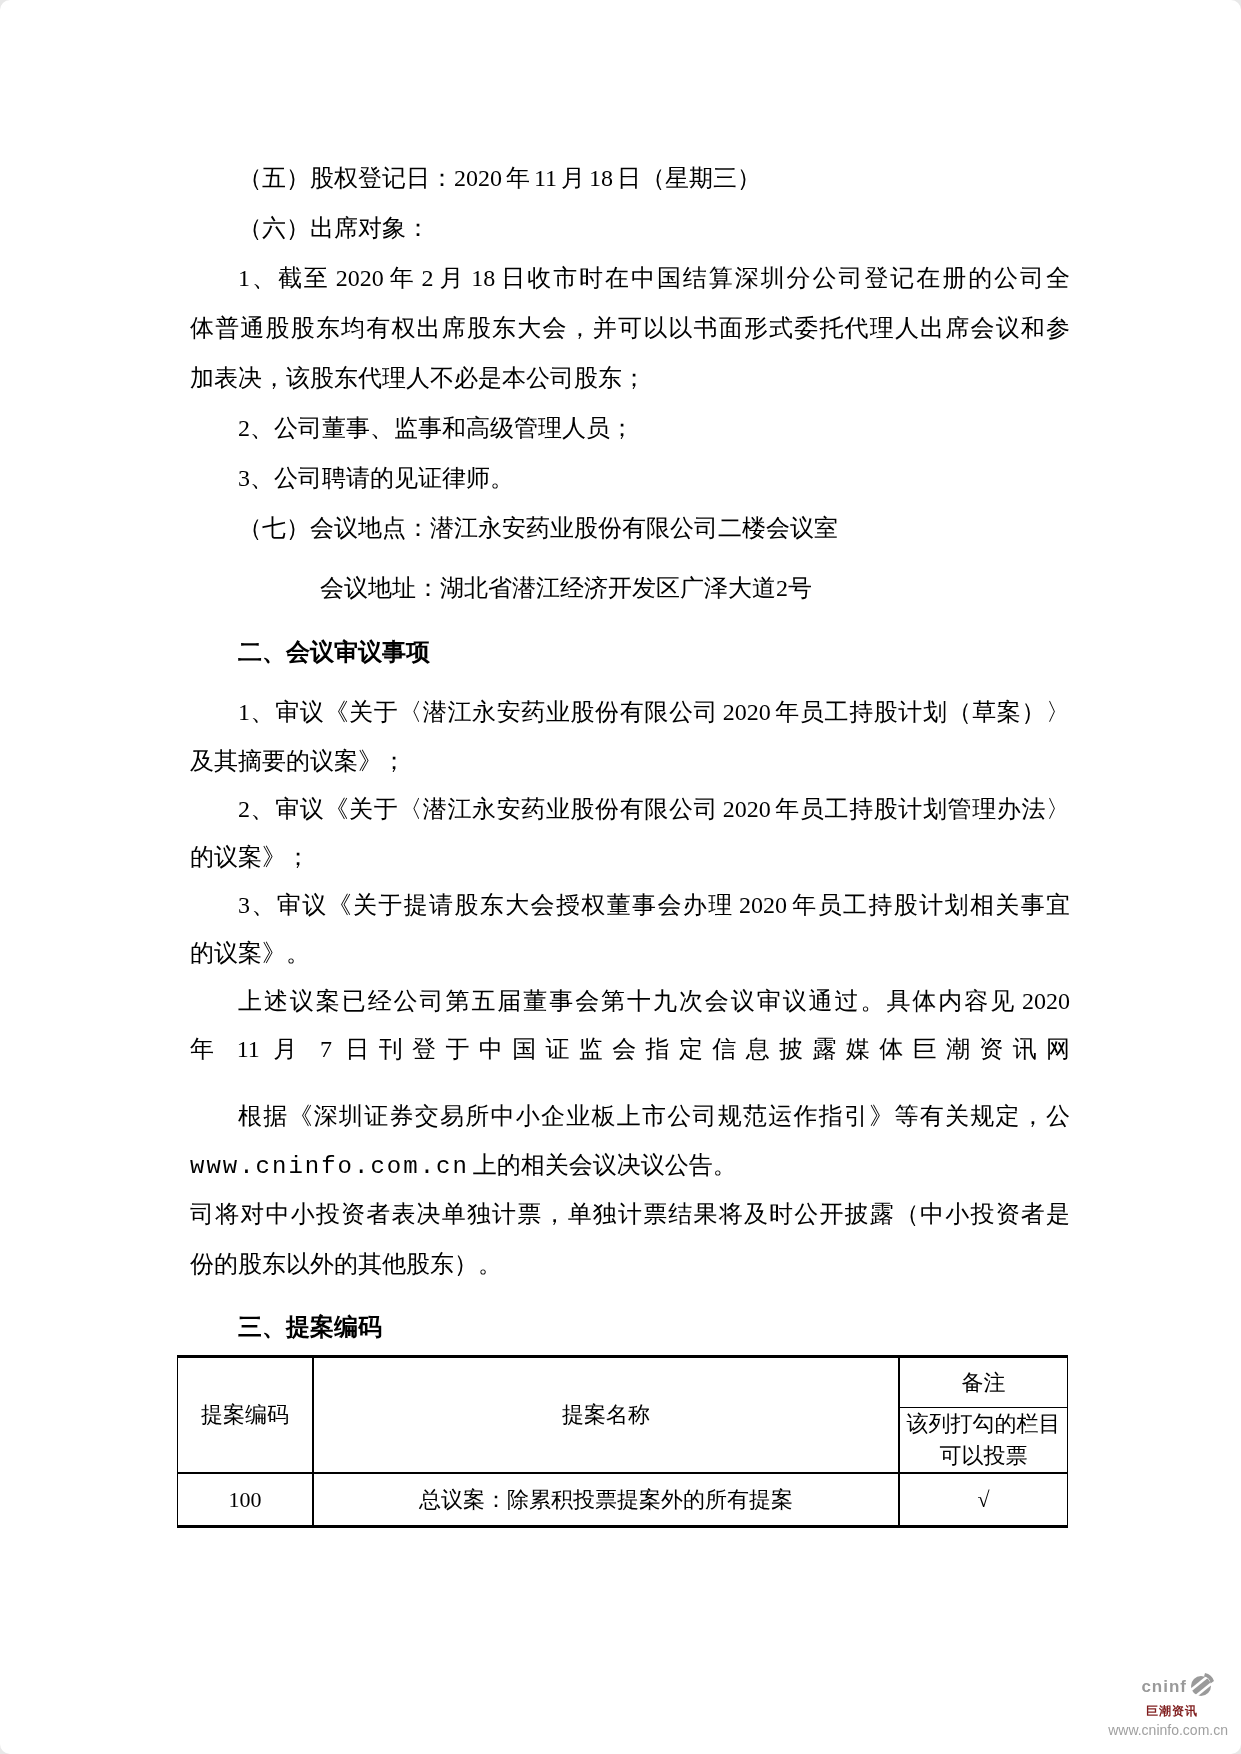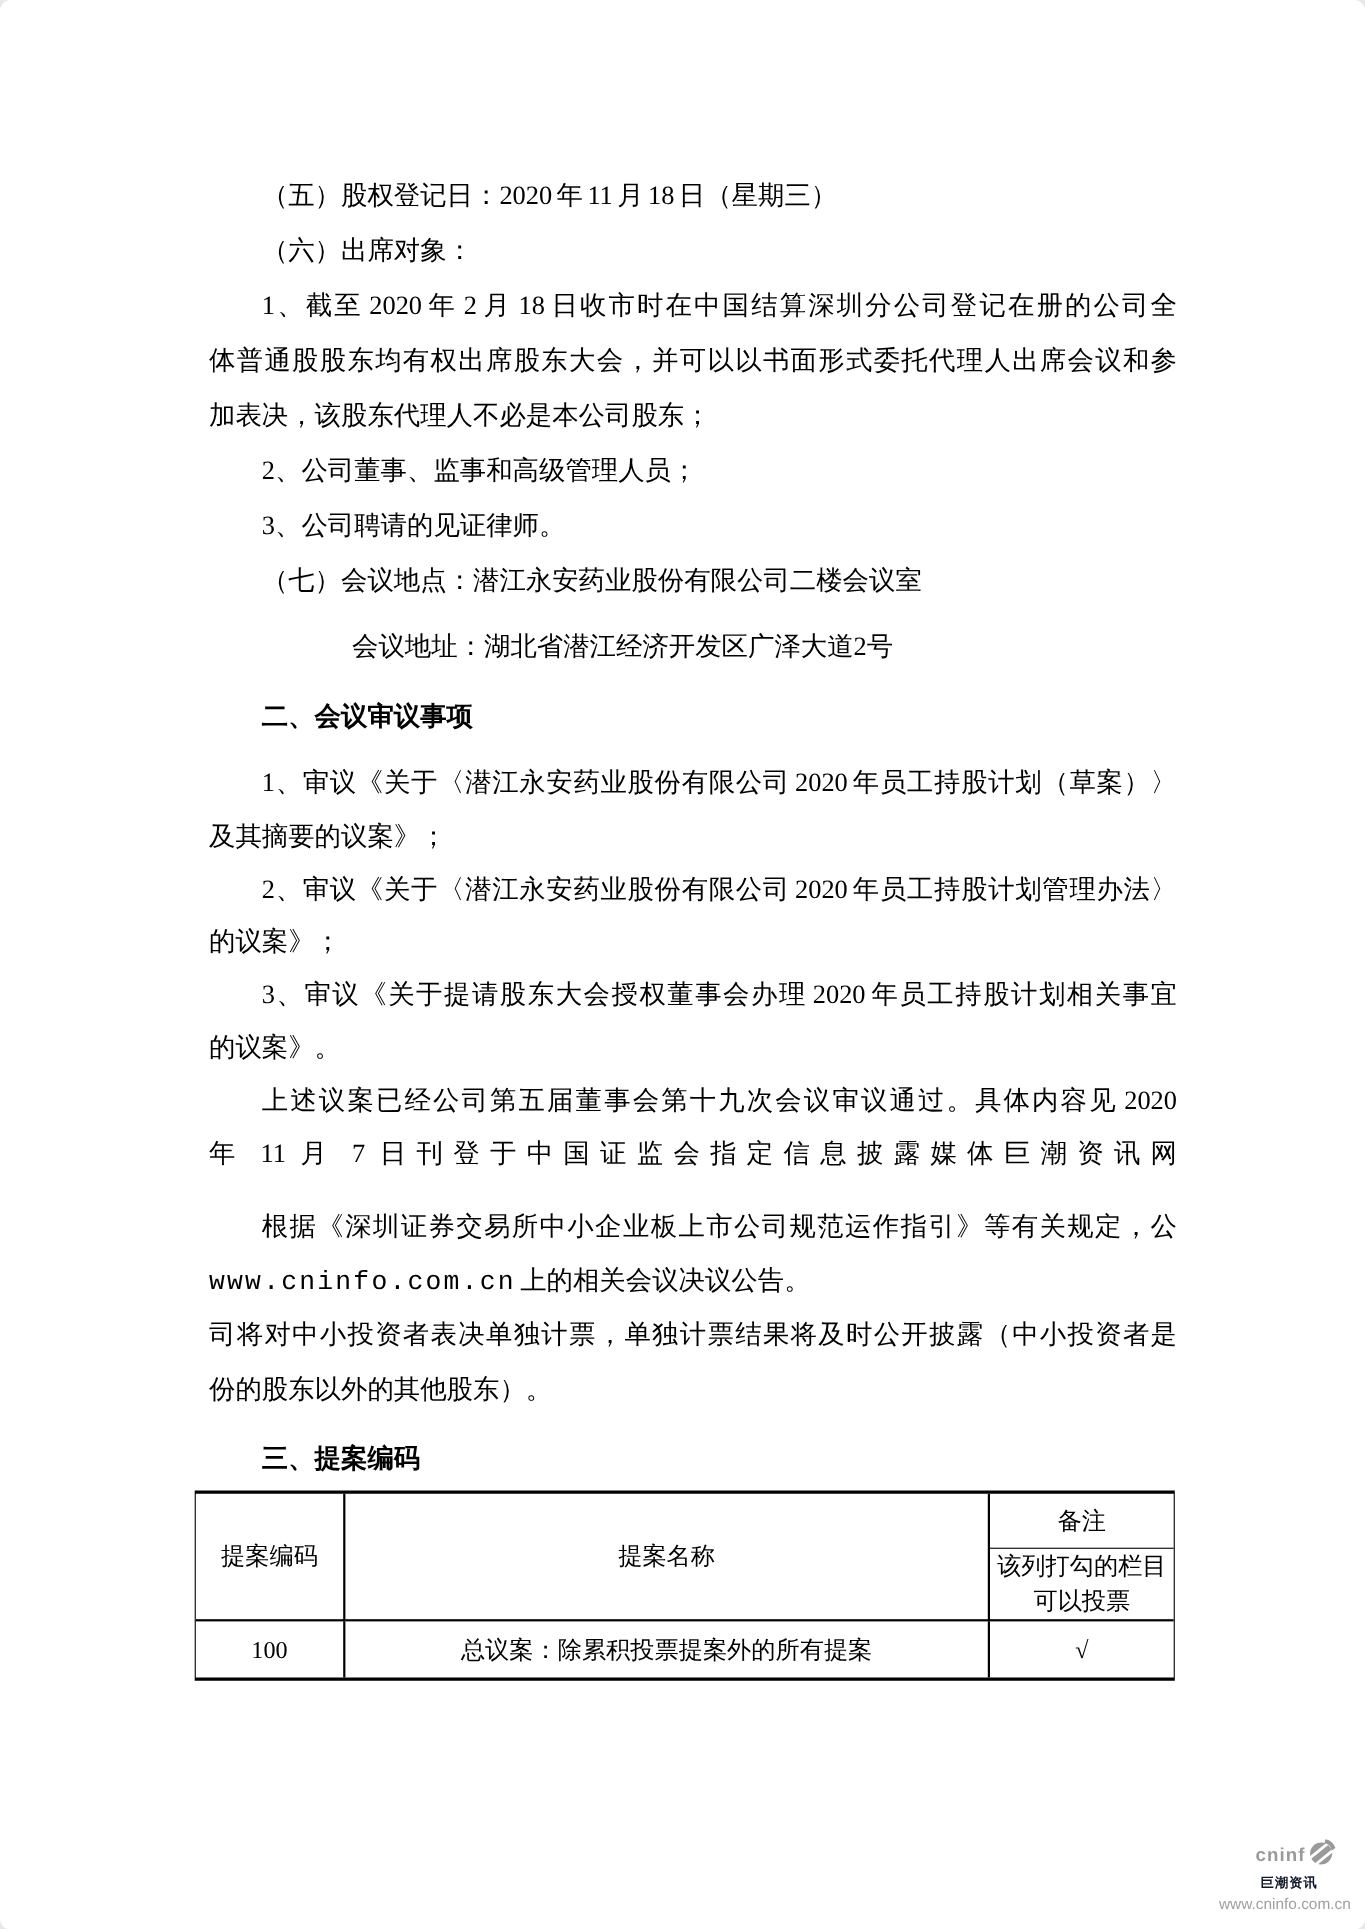--- a/index.html
+++ b/index.html
@@ -63,21 +63,21 @@
   .logo { position:absolute; right:13px; bottom:16px; }
   .logo-top { display:flex; align-items:center; justify-content:flex-end; padding-right:12px; }
   .logo-brand {
     font-family:"Liberation Sans","DejaVu Sans",sans-serif;
     font-weight:700; font-size:17px; line-height:22px;
     letter-spacing:1px; color:#9a9a9a;
   }
   .logo-globe { margin-left:3px; }
   .logo-sub {
     text-align:right; padding-right:30px; margin-top:1px;
-    font-size:12px; letter-spacing:1px; color:#0f172a; font-weight:700;
+    font-size:12px; letter-spacing:1px; color:#7f1d1d; font-weight:700;
     font-family:"Liberation Sans","DejaVu Sans",sans-serif;
   }
   .logo-url {
     text-align:right; margin-top:2px;
     font-size:14px; color:#a0a0a0;
     font-family:"Liberation Sans","DejaVu Sans",sans-serif;
   }
 </style>
 </head>
 <body>

